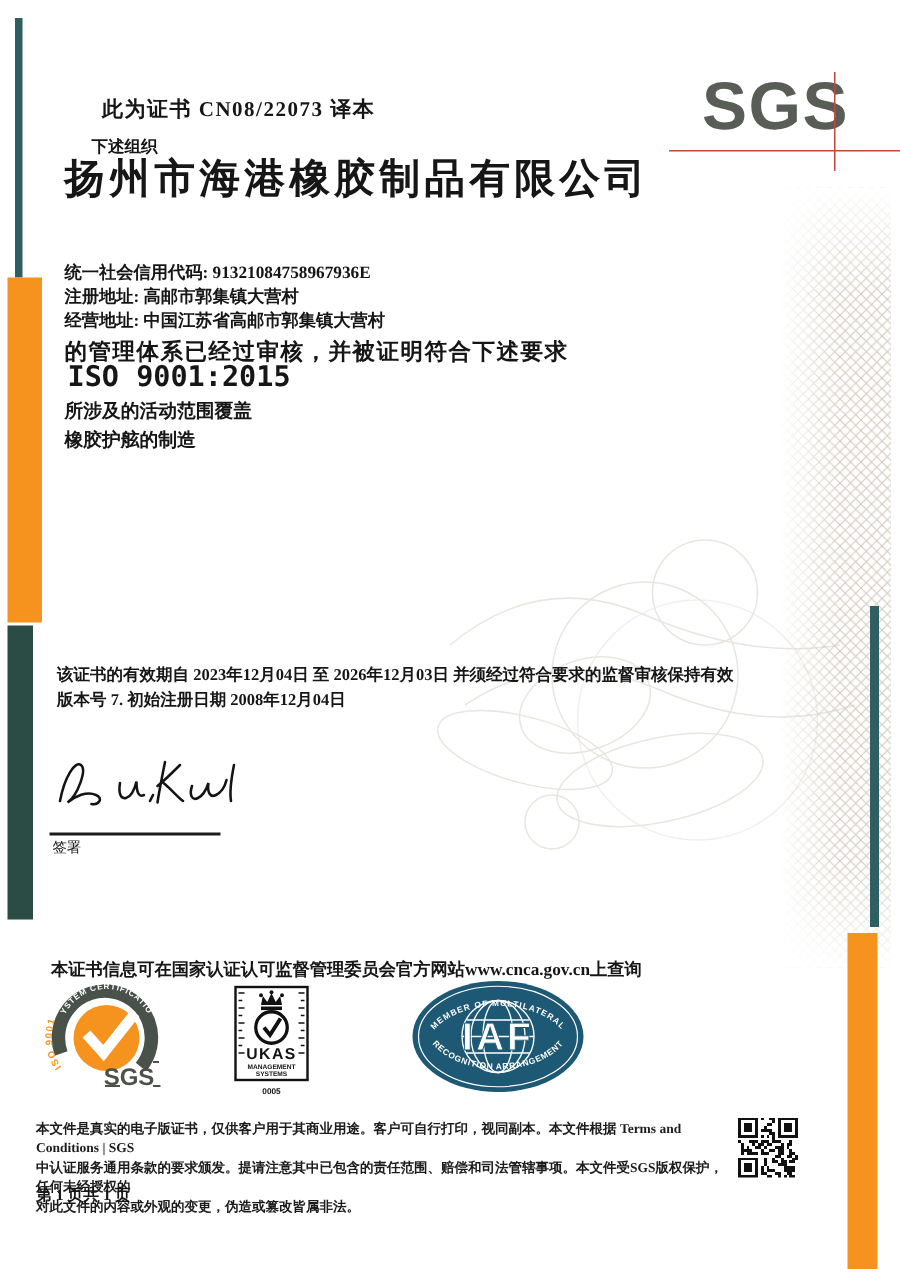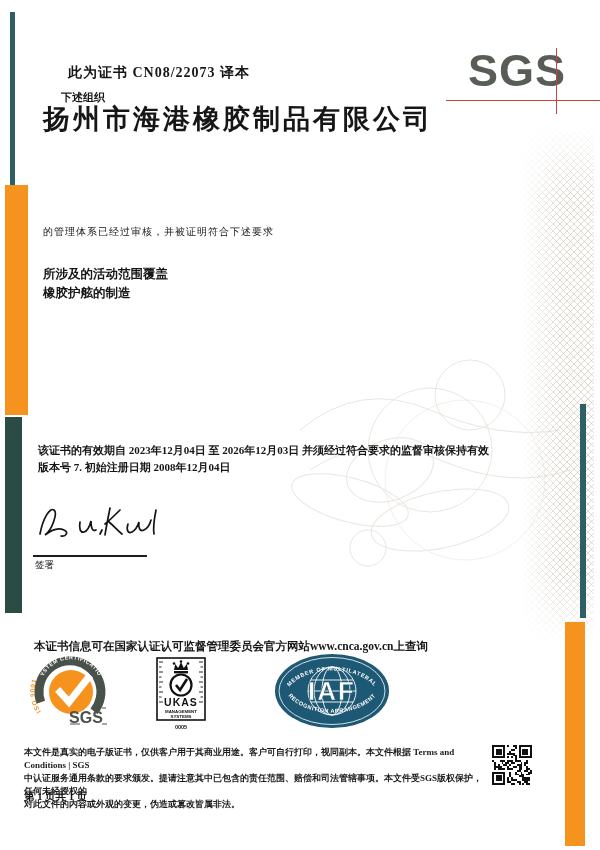--- a/index.html
+++ b/index.html
@@ -7,21 +7,21 @@
         font-family:"Liberation Serif", serif;color:#161616;}
   .abs{position:absolute;}
   .bar{position:absolute;}
   .mono{font-family:"DejaVu Sans Mono", monospace;}
 
   .title-line{left:45px;top:64px;font-size:14px;font-weight:bold;letter-spacing:1px;margin-left:23px;}
   .org-label{left:45px;top:90px;font-size:11px;font-weight:bold;margin-left:16px;}
   .company{left:43px;top:101px;font-size:27px;font-weight:bold;letter-spacing:3px;}
 
   .info{left:43px;top:174px;font-size:11.5px;font-weight:bold;line-height:16px;}
-  .statement{left:43px;top:225px;font-size:10px;font-weight:normal;letter-spacing:1px;}
+  .statement{left:43px;top:225px;font-size:15px;font-weight:bold;letter-spacing:1px;}
   .standard{left:45px;top:240px;font-size:19px;font-weight:bold;font-family:"DejaVu Sans Mono",monospace;}
   .scope-label{left:43px;top:266px;font-size:12.5px;font-weight:bold;}
   .scope-value{left:43px;top:285px;font-size:12.5px;font-weight:bold;}
 
   .validity{left:38px;top:442px;font-size:11px;font-weight:bold;line-height:17px;width:540px;}
 
   .sig-rule{left:33px;top:555px;width:114px;height:2px;background:#1c1c1c;}
   .sign-label{left:35px;top:559px;font-size:9.5px;font-weight:normal;}
   .signer{left:34px;top:569px;font-size:9.5px;line-height:11.6px;color:#1e1e1e;}
   .cnca{left:34px;top:639px;font-size:11.5px;font-weight:bold;}
@@ -78,22 +78,28 @@
   <div class="bar" style="left:565px;top:622px;width:20px;height:224px;background:#f6921e;"></div>
 
   <div class="abs sgs-wordmark">SGS</div>
   <div class="bar" style="left:446px;top:100px;width:154px;height:1px;background:#c2473c;"></div>
   <div class="bar" style="left:556px;top:48px;width:1px;height:66px;background:#c2473c;"></div>
 
   <div class="abs title-line">此为证书 CN08/22073 译本</div>
   <div class="abs org-label">下述组织</div>
   <div class="abs company">扬州市海港橡胶制品有限公司</div>
 
+  <div class="abs info">
+    <div>统一社会信用代码: 91321084758967936E</div>
+    <div>注册地址: 高邮市郭集镇大营村</div>
+    <div>经营地址: 中国江苏省高邮市郭集镇大营村</div>
+  </div>
 
   <div class="abs statement">的管理体系已经过审核，并被证明符合下述要求</div>
+  <div class="abs standard">ISO 9001:2015</div>
 
   <div class="abs scope-label">所涉及的活动范围覆盖</div>
   <div class="abs scope-value">橡胶护舷的制造</div>
 
   <div class="abs validity">
     <div>该证书的有效期自 2023年12月04日 至 2026年12月03日 并须经过符合要求的监督审核保持有效</div>
     <div>版本号 7. 初始注册日期 2008年12月04日</div>
   </div>
 
   <svg class="abs" style="left:36px;top:500px;" width="140" height="48" viewBox="0 0 140 48">

